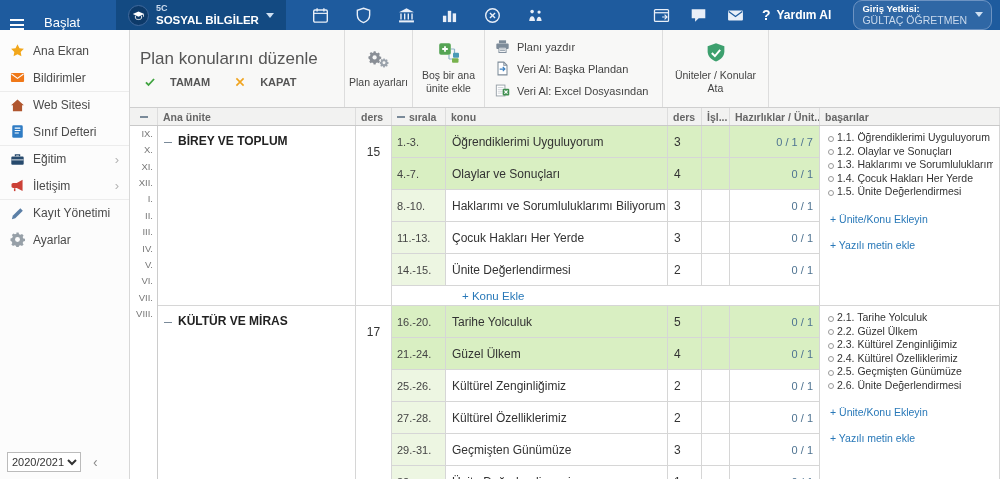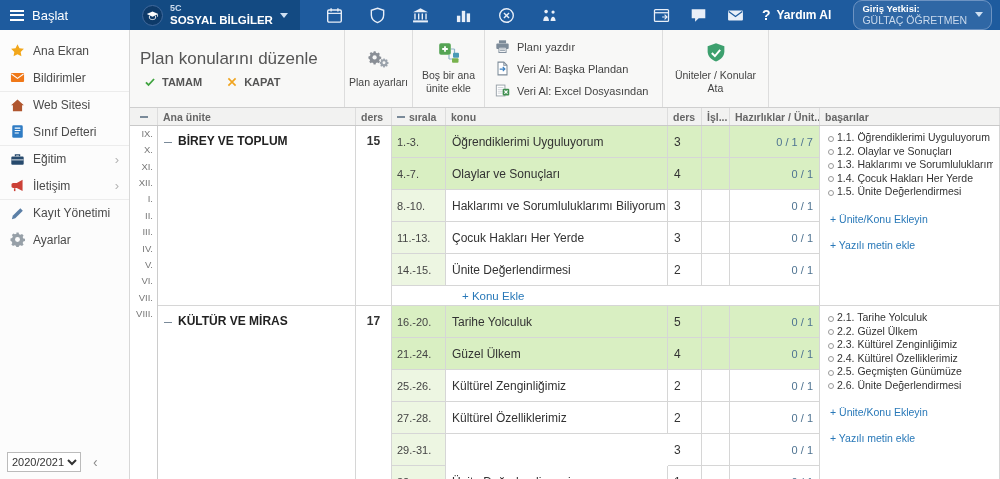--- a/index.html
+++ b/index.html
@@ -1,21 +1,21 @@
 <!DOCTYPE html>
 <html style="--topbar-blue: #1e5b9e; --topbar-dark: #134a82; --highlight-green: #d9efc2; --tint-green: #edf6e2; --link-blue: #2878b8; --ok-green: #3fa33f; --warn-orange: #f0a41f;"><head>
 <meta charset="utf-8">
 <style>
 *{box-sizing:border-box;margin:0;padding:0}
 html,body{width:1000px;height:479px;overflow:hidden;background:#fff;font-family:"Liberation Sans",sans-serif}
 .page{width:1000px;height:479px;display:flex;flex-direction:column;overflow:hidden}
 .icon svg{display:block}
 
 .topbar{height:30px;background:var(--topbar-blue,#1e5b9e);display:flex;align-items:stretch;color:#fff;flex:none}
-.tb-start{width:130px;display:flex;align-items:center;gap:8px;padding-left:10px;font-size:13px;cursor:pointer;flex:none}
+.tb-start{width:116px;display:flex;align-items:flex-end;gap:20px;padding-left:10px;font-size:13px;cursor:pointer;flex:none}
 .hamburger{display:flex;flex-direction:column;gap:2.5px}
 .hamburger i{display:block;width:14px;height:2px;background:#fff}
 .tb-class{background:var(--topbar-dark,#134a82);display:flex;align-items:center;gap:7px;padding:0 12px;min-width:170px;cursor:pointer}
 .logo{width:21px;height:21px;border-radius:50%;background:#0d3a69;border:1px solid #41699c;display:flex;align-items:center;justify-content:center;flex:none}
 .logo svg{width:13px;height:13px;color:#fff}
 .cls{display:flex;flex-direction:column;line-height:1.1}
 .code{font-size:9px;font-weight:bold;color:#cddcee}
 .cname{font-size:11.5px;font-weight:bold;white-space:nowrap}
 .caret{width:0;height:0;border-left:4px solid transparent;border-right:4px solid transparent;border-top:5px solid #cfe0f2;flex:none}
 .tb-icons{display:flex;align-items:center;gap:26px;padding-left:26px}
@@ -41,21 +41,21 @@
 .side-foot{position:absolute;bottom:7px;left:7px;display:flex;align-items:center;gap:9px}
 .side-foot select{font-size:11px;height:20px;width:74px;border:1px solid #bbb;background:#fff;color:#333}
 .collapse-btn{color:#8a8a8a;font-size:14px;cursor:pointer;padding:0 3px;line-height:1}
 
 .content{flex:1;display:flex;flex-direction:column;min-width:0}
 .toolbar{height:78px;flex:none;background:#f8f8f7;border-bottom:1px solid #cfcfcf;display:flex;align-items:stretch}
 .tg{border-right:1px solid #ddd}
 .tg-title{width:215px;display:flex;flex-direction:column;justify-content:center;padding:4px 10px;gap:7px}
 .pt{font-size:17px;color:#555;white-space:nowrap;overflow:hidden}
 .tbtns{display:flex;gap:24px;padding-left:4px}
-.tbtn{display:flex;align-items:flex-end;gap:6px;background:none;border:none;font-size:11px;font-weight:bold;color:#555;cursor:pointer;font-family:inherit}
+.tbtn{display:flex;align-items:flex-end;gap:14px;background:none;border:none;font-size:11px;font-weight:bold;color:#555;cursor:pointer;font-family:inherit}
 .tbtn svg{width:12px;height:12px}
 .ok .icon svg{color:var(--ok-green,#3fa33f)}
 .ko .icon svg{color:var(--warn-orange,#f0a41f)}
 .vbtn{background:none;border-top:none;border-bottom:none;border-left:none;cursor:pointer;display:flex;flex-direction:column;align-items:center;justify-content:center;gap:5px;font-size:10.5px;color:#444;padding:4px 3px;font-family:inherit}
 .vbtn .icon svg{width:22px;height:22px}
 .vlabel{text-align:center;line-height:1.2}
 .w-save{width:78px}.w-set{width:68px}.w-add{width:72px}.w-assign{width:106px}
 .stack{width:178px;display:flex;flex-direction:column;justify-content:center;gap:3px;padding:4px 0}
 .sbtn{display:flex;align-items:center;gap:7px;background:none;border:none;font-size:11px;color:#444;cursor:pointer;padding:2px 10px;text-align:left;font-family:inherit;white-space:nowrap}
 .sbtn .icon svg{width:15px;height:15px}
@@ -74,21 +74,21 @@
 .minus{width:8px;height:8px;position:relative;flex:none;cursor:pointer}
 .minus::after{content:"";position:absolute;left:0;top:3.5px;width:8px;height:1.5px;background:#7a8a99}
 .grid-body{flex:1;display:flex;overflow:hidden}
 .months{width:28px;flex:none;border-right:1px solid #ccc;background:#fff}
 .month{height:16.36px;line-height:16.36px;font-size:9.5px;color:#777;text-align:right;padding-right:4px}
 .sections{flex:1;min-width:0}
 .section{display:grid;grid-template-columns:198px 36px 54px 222px 34px 28px 90px 1fr}
 .c{border-right:1px solid #d6d6d6;border-bottom:1px solid #d6d6d6;font-size:12px;color:#333;display:flex;align-items:center;overflow:hidden;white-space:nowrap;min-width:0}
 .unit-cell{align-items:flex-start;padding:8px 6px;gap:6px;font-weight:bold;color:#222}
 .unit-cell .minus{margin-top:4px}
-.ders-cell{align-items:flex-start;justify-content:center;padding-top:8px;font-weight:bold}
+.ders-cell{align-items:flex-start;justify-content:center;padding-top:19px;font-weight:normal}
 .sirala{padding-left:5px;font-size:11px;color:#444;background:var(--tint-green,#edf6e2)}
 .konu{padding-left:6px}
 .d2{padding-left:6px}
 .haz{justify-content:flex-end;padding-right:6px;font-size:11px;color:#4e7391}
 .hl{background:var(--highlight-green,#d9efc2)}
 .addrow{padding-left:70px}
 .link{color:var(--link-blue,#2878b8);font-size:11.5px;cursor:pointer}
 .bas-cell{display:block;padding:5px 6px;white-space:nowrap}
 .ach{font-size:10.5px;color:#333;line-height:13.5px;position:relative;padding-left:11px;overflow:hidden}
 .ach::before{content:"";position:absolute;left:2px;top:4.5px;width:4px;height:4px;border:1px solid #999;border-radius:50%}
@@ -472,20 +472,21 @@
               <div class="c konu" data-name="topic-konu-cell" style="grid-area: 3 / 4;">Kültürel Zenginliğimiz</div>
               <div class="c d2" data-name="topic-ders-cell" style="grid-area: 3 / 5;">2</div>
               <div class="c isl" data-name="topic-islendi-cell" style="grid-area: 3 / 6;"></div>
               <div class="c haz" data-name="topic-hazirliklar-cell" style="grid-area: 3 / 7;">0 / 1</div>
               <div class="c sirala" data-name="topic-sirala-cell" style="grid-area: 4 / 3;">27.-28.</div>
               <div class="c konu" data-name="topic-konu-cell" style="grid-area: 4 / 4;">Kültürel Özelliklerimiz</div>
               <div class="c d2" data-name="topic-ders-cell" style="grid-area: 4 / 5;">2</div>
               <div class="c isl" data-name="topic-islendi-cell" style="grid-area: 4 / 6;"></div>
               <div class="c haz" data-name="topic-hazirliklar-cell" style="grid-area: 4 / 7;">0 / 1</div>
               <div class="c sirala" data-name="topic-sirala-cell" style="grid-area: 5 / 3;">29.-31.</div>
+              <div class="c konu" data-name="topic-konu-cell" style="grid-area: 5 / 4;">Geçmişten Günümüze</div>
               <div class="c d2" data-name="topic-ders-cell" style="grid-area: 5 / 5;">3</div>
               <div class="c isl" data-name="topic-islendi-cell" style="grid-area: 5 / 6;"></div>
               <div class="c haz" data-name="topic-hazirliklar-cell" style="grid-area: 5 / 7;">0 / 1</div>
               <div class="c sirala" data-name="topic-sirala-cell" style="grid-area: 6 / 3;">32.</div>
               <div class="c konu" data-name="topic-konu-cell" style="grid-area: 6 / 4;">Ünite Değerlendirmesi</div>
               <div class="c d2" data-name="topic-ders-cell" style="grid-area: 6 / 5;">1</div>
               <div class="c isl" data-name="topic-islendi-cell" style="grid-area: 6 / 6;"></div>
               <div class="c haz" data-name="topic-hazirliklar-cell" style="grid-area: 6 / 7;">0 / 1</div>
               <div class="c bas-cell" data-name="achievements-cell" style="grid-area: 1 / 8 / span 7;">
                 <div class="ach" data-name="achievement-item">2.1. Tarihe Yolculuk</div>

